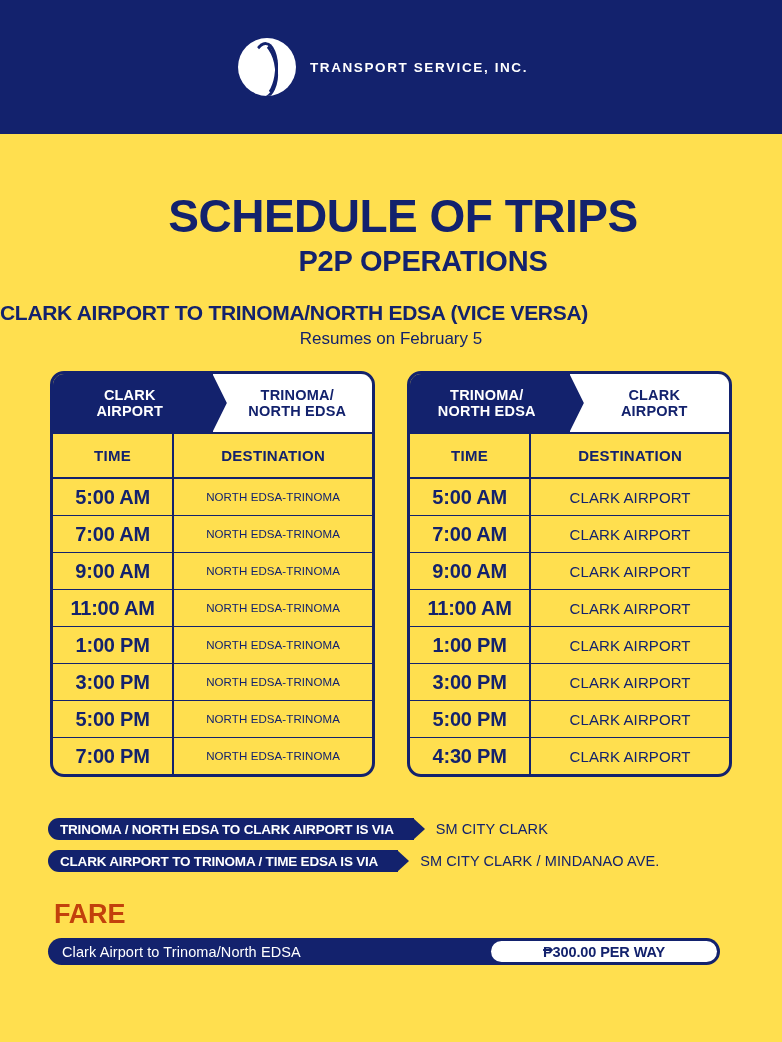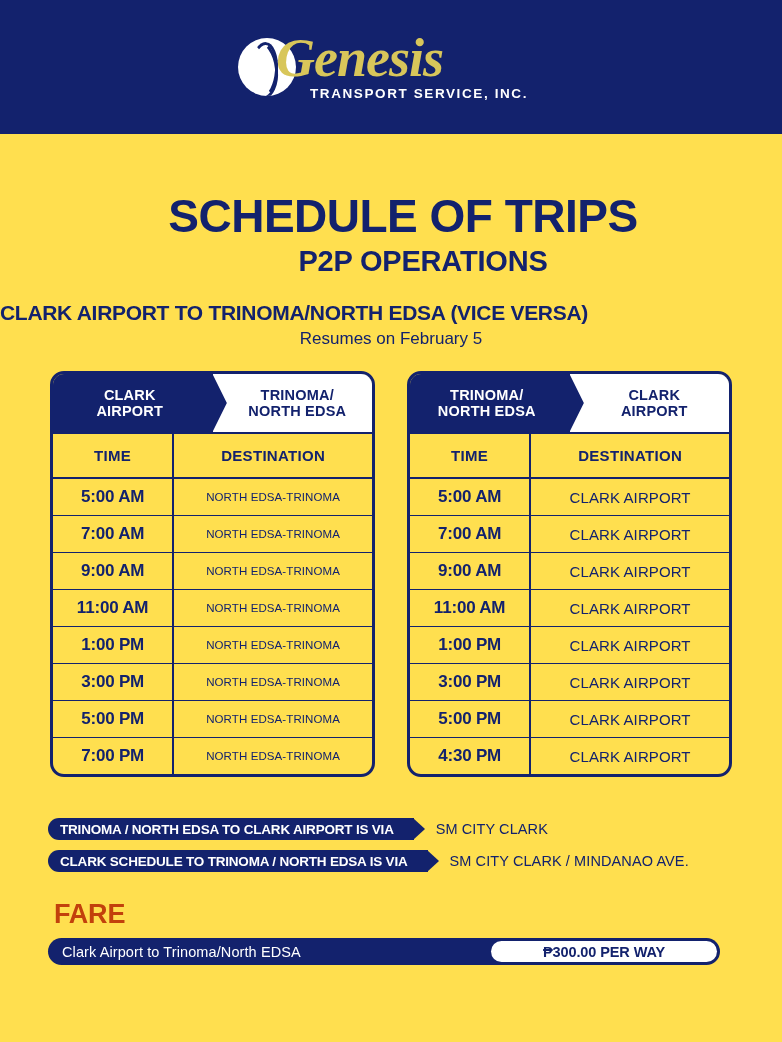--- a/index.html
+++ b/index.html
@@ -224,21 +224,21 @@
     border-bottom: 1.5px solid #13226d;
   }
   .sched-row:last-child { border-bottom: none; }
   .cell-time {
     width: 38%;
     border-right: 2px solid #13226d;
     box-sizing: border-box;
     display: flex;
     align-items: center;
     justify-content: center;
-    font-size: 17px;
+    font-size: 20px;
     font-weight: bold;
     color: #13226d;
     letter-spacing: -0.2px;
   }
   .cell-dest {
     width: 62%;
     box-sizing: border-box;
     display: flex;
     align-items: center;
     justify-content: center;
@@ -338,21 +338,20 @@
 </style>
 </head>
 <body>
 
 <div class="page">
 
   <div class="header-band">
     <div class="logo-wrap">
       <div class="logo-globe"></div>
       <div class="logo-text">
-        <div class="logo-name">Genesis</div>
         <div class="logo-sub">TRANSPORT SERVICE, INC.</div>
       </div>
     </div>
   </div>
 
   <div class="title-main">SCHEDULE OF TRIPS</div>
   <div class="title-sub">P2P OPERATIONS</div>
   <div class="title-route">CLARK AIRPORT TO TRINOMA/NORTH EDSA (VICE VERSA)</div>
   <div class="title-resume">Resumes on February 5</div>
 
@@ -465,21 +464,21 @@
     </div>
 
   </div>
 
   <div class="via-list">
     <div class="via-row">
       <div class="via-pill">TRINOMA / NORTH EDSA TO CLARK AIRPORT IS VIA</div>
       <div class="via-text">SM CITY CLARK</div>
     </div>
     <div class="via-row">
-      <div class="via-pill">CLARK SCHEDULE TO TRINOMA / NORTH EDSA IS VIA</div>
+      <div class="via-pill">CLARK AIRPORT TO TRINOMA / TIME EDSA IS VIA</div>
       <div class="via-text">SM CITY CLARK / MINDANAO AVE.</div>
     </div>
   </div>
 
   <div class="fare-title">FARE</div>
   <div class="fare-bar">
     <div class="fare-label">Clark Airport to Trinoma/North EDSA</div>
     <div class="fare-badge">₱300.00 PER WAY</div>
   </div>
 

